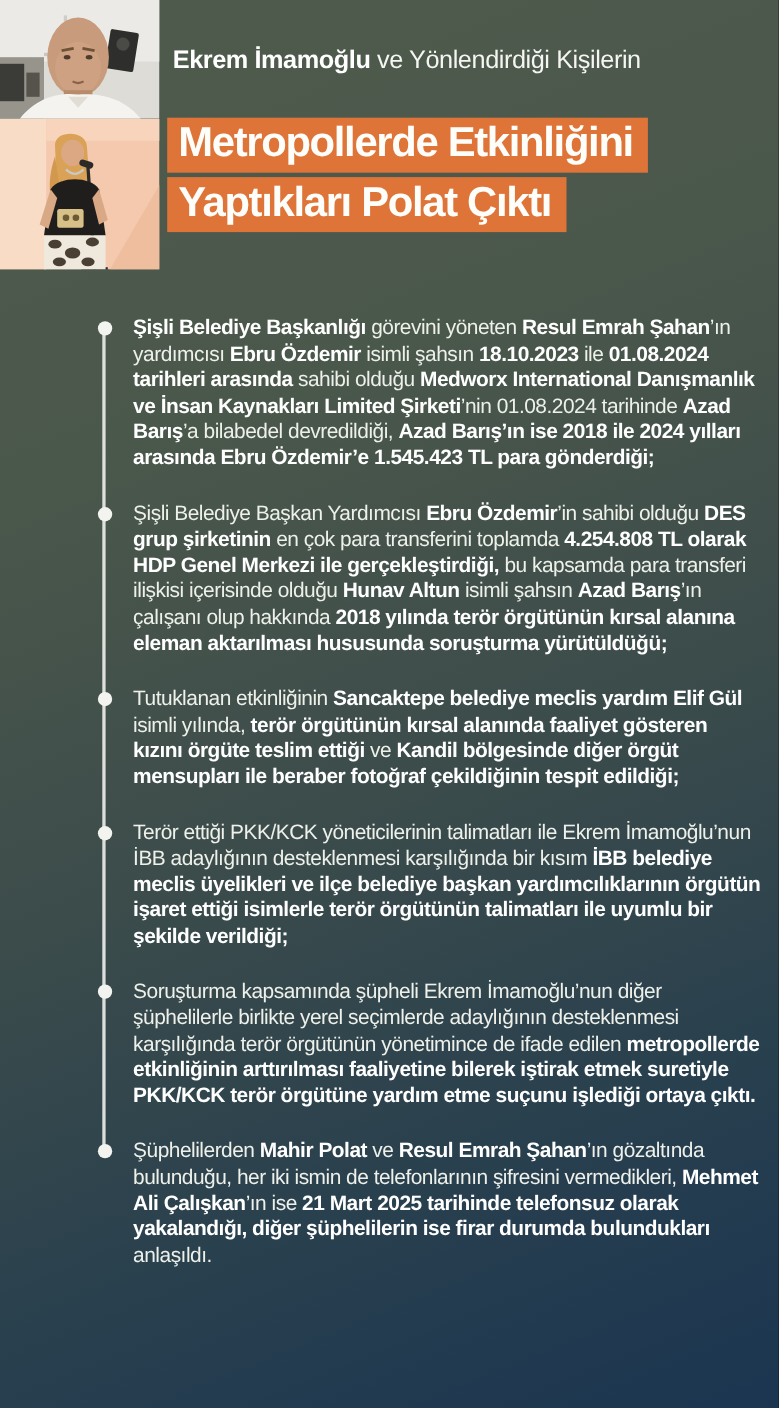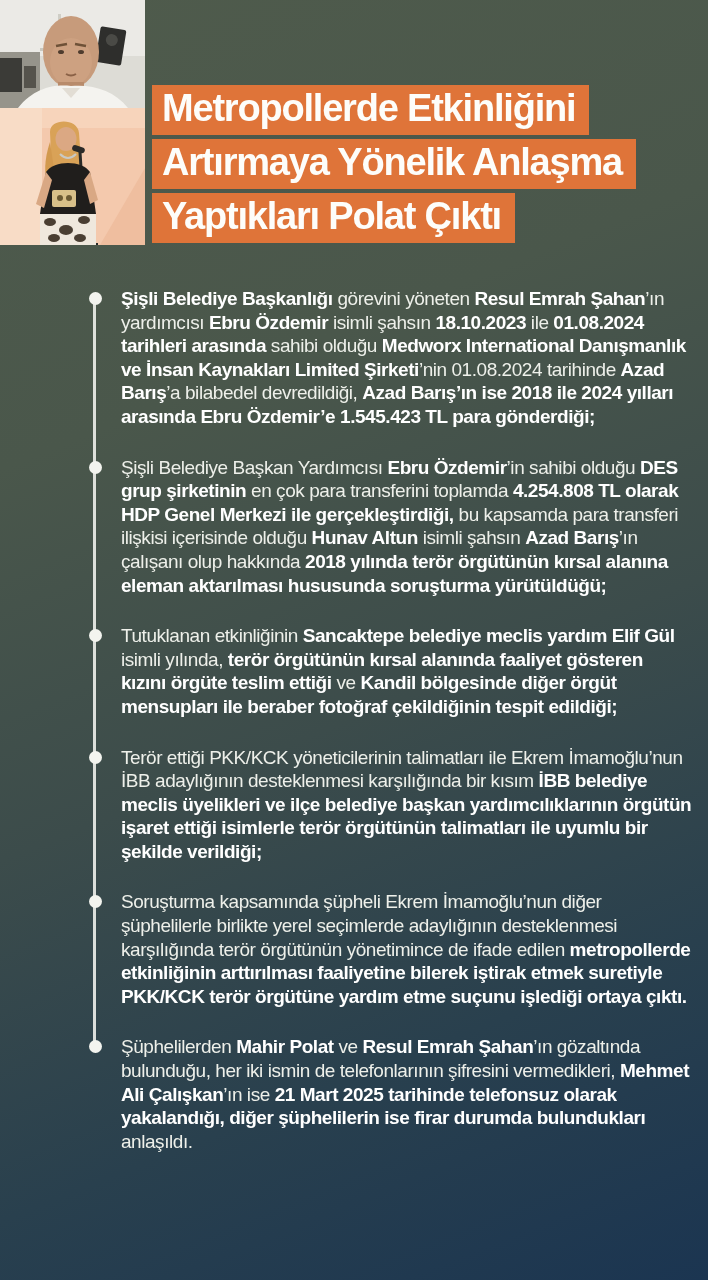--- a/index.html
+++ b/index.html
@@ -11,21 +11,21 @@
     font-family:"Liberation Sans","DejaVu Sans",sans-serif;
     -webkit-font-smoothing:antialiased;
   }
   
   .photos{position:absolute;left:0;top:0;width:145px;}
   .photo{display:block;width:145px;}
   
   .kicker{position:absolute;left:157px;top:41px;color:#f5f6f2;font-size:23px;line-height:27.5px;letter-spacing:-0.4px;white-space:nowrap;}
   .kicker .b{font-weight:bold;color:#ffffff;}
   
-  .headline{position:absolute;left:152px;top:85px;}
+  .headline{position:absolute;left:152px;top:107px;}
   .hbar{
     display:table;
     background:#df7439;
     color:#fdfdfa;
     font-weight:bold;
     font-size:38px;
     line-height:41px;
     letter-spacing:-1.2px;
     padding:3px 14px 6px 10px;
     margin-bottom:4px;
@@ -95,25 +95,25 @@
       <rect x="40" y="106" width="56" height="31" fill="#efe8dd"></rect>
       <ellipse cx="50" cy="114" rx="6" ry="4" fill="#4a3f33"></ellipse>
       <ellipse cx="66" cy="122" rx="7" ry="5" fill="#4a3f33"></ellipse>
       <ellipse cx="84" cy="112" rx="6" ry="4" fill="#4a3f33"></ellipse>
       <ellipse cx="54" cy="130" rx="6" ry="4" fill="#4a3f33"></ellipse>
       <ellipse cx="80" cy="130" rx="6" ry="4" fill="#4a3f33"></ellipse>
     </svg>
   </div>
 
   <div class="kicker">
+    <div><span class="b">Ekrem İmamoğlu</span><span> ve Yönlendirdiği Kişilerin</span></div>
   </div>
 
   <div class="headline">
     <div class="hbar">Metropollerde Etkinliğini</div>
-    <div class="hbar">Artırmaya Yönelik Anlaşma</div>
     <div class="hbar">Yaptıkları Polat Çıktı</div>
   </div>
 
   <div class="bullets" id="bullets">
     <div class="timeline" id="timeline" style="top: 11px; height: 748.438px;"></div>
   <div class="bullet">
         <span class="dot"></span>
         <p><span class="b">Şişli Belediye Başkanlığı</span><span> görevini yöneten </span><span class="b">Resul Emrah Şahan</span><span>’ın yardımcısı </span><span class="b">Ebru Özdemir</span><span> isimli şahsın </span><span class="b">18.10.2023</span><span> ile </span><span class="b">01.08.2024 tarihleri arasında</span><span> sahibi olduğu </span><span class="b">Medworx International Danışmanlık ve İnsan Kaynakları Limited Şirketi</span><span>’nin 01.08.2024 tarihinde </span><span class="b">Azad Barış</span><span>’a bilabedel devredildiği, </span><span class="b">Azad Barış’ın ise 2018 ile 2024 yılları arasında Ebru Özdemir’e 1.545.423 TL para gönderdiği;</span></p>
       </div>
       <div class="bullet">

